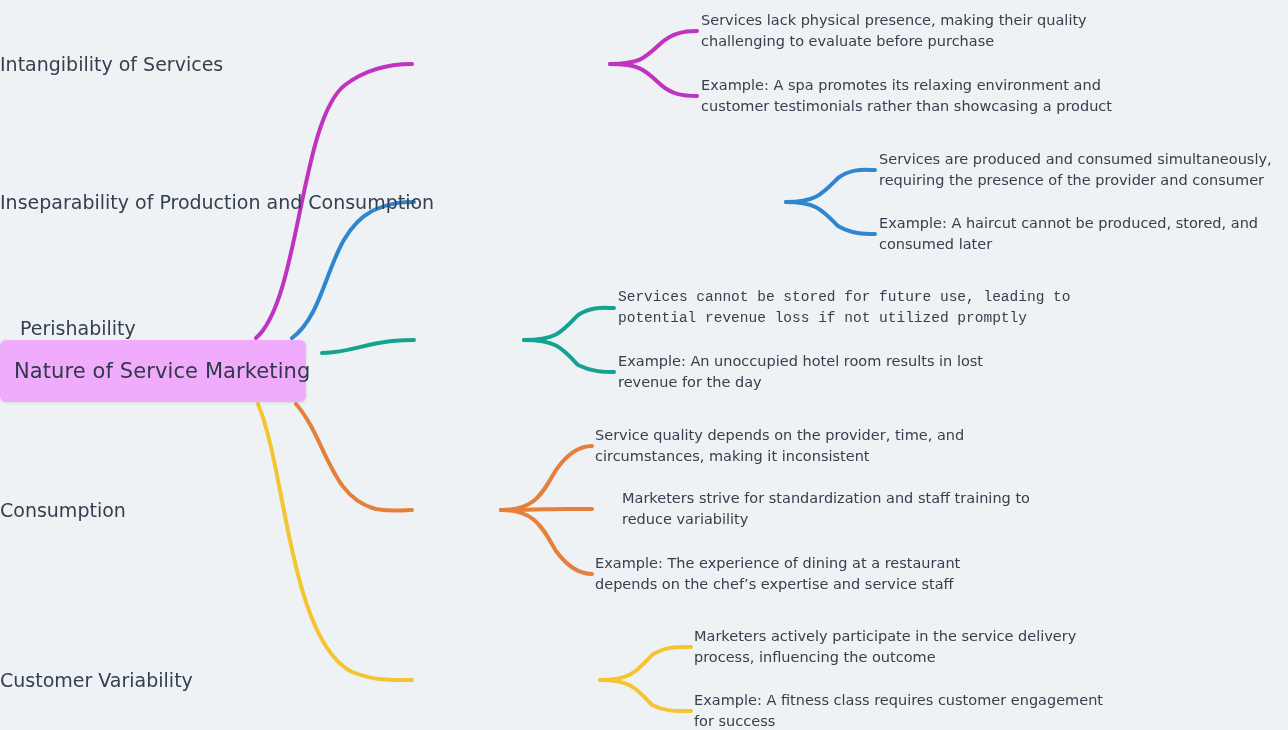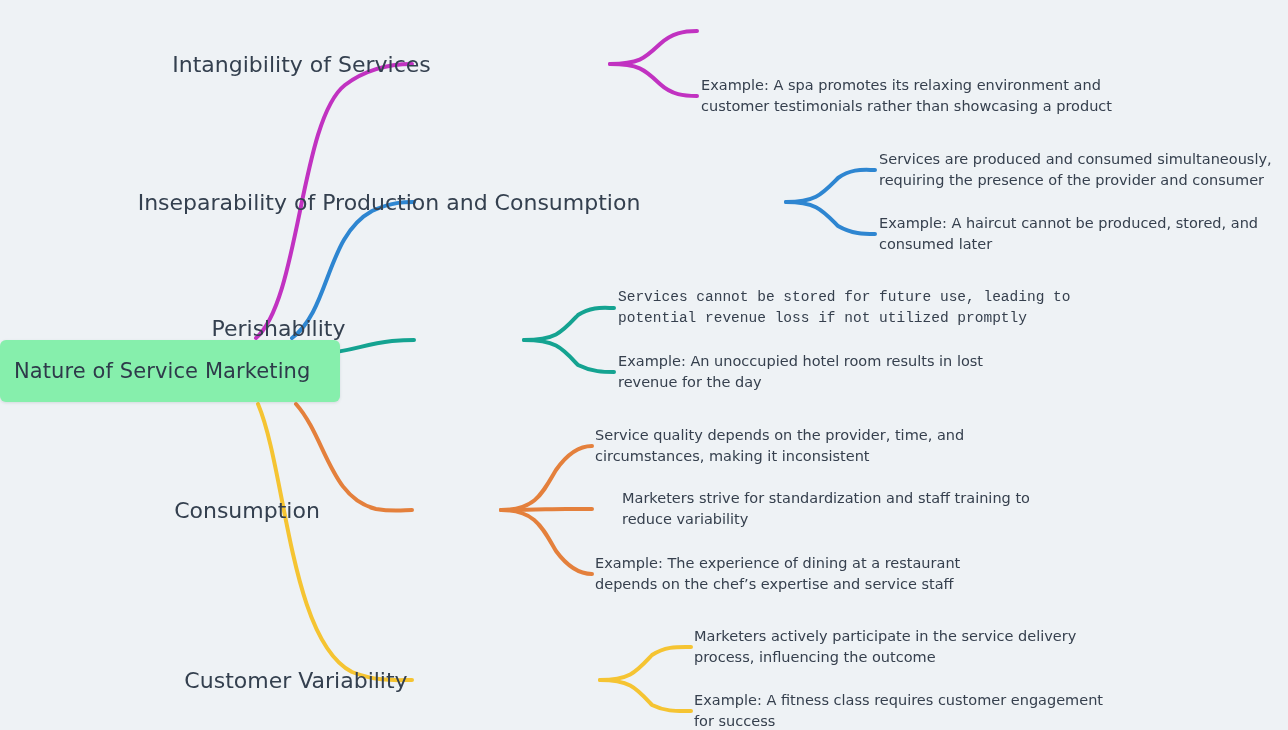--- a/index.html
+++ b/index.html
@@ -20,43 +20,43 @@
     left: 0;
     top: 0;
     width: 1288px;
     height: 730px;
     pointer-events: none;
   }
   .node-root {
     position: absolute;
     left: 0;
     top: 340px;
-    width: 340px;
+    width: 306px;
     height: 62px;
-    background: #86efac;
+    background: #f0abfc;
     border-radius: 6px;
     box-shadow: 0 1px 3px rgba(40,60,80,0.13);
     display: flex;
     align-items: center;
     box-sizing: border-box;
     padding-left: 14px;
   }
   .node-root-label {
     font-size: 21px;
     color: #2e3a4a;
     letter-spacing: 0.1px;
     white-space: nowrap;
   }
   .branch-label {
     position: absolute;
-    font-size: 22px;
+    font-size: 19px;
     color: #34404f;
     white-space: nowrap;
     transform: translateY(-50%);
-    text-align: center;
+    text-align: left;
   }
   .leaf-label {
     position: absolute;
     font-size: 14.5px;
     line-height: 21px;
     color: #36404e;
     transform: translateY(-50%);
     white-space: pre-line;
   }
 </style>
@@ -89,20 +89,22 @@
       <path stroke="#f5c432" d="M 600,680 C 630,680 636,672 652,655 C 666,646 678,647 691,647"></path>
       <path stroke="#f5c432" d="M 600,680 C 630,680 636,688 652,705 C 666,712 678,711 691,711"></path>
     </g>
   </svg>
 
   <div class="node-root">
     <span class="node-root-label">Nature of Service Marketing</span>
   </div>
 
   <div class="branch-label" style="left:0px; top:64px; width:603px;">Intangibility of Services</div>
+  <div class="leaf-label" style="left:701px; top:31px;">Services lack physical presence, making their quality
+challenging to evaluate before purchase</div>
   <div class="leaf-label" style="left:701px; top:96px;">Example: A spa promotes its relaxing environment and
 customer testimonials rather than showcasing a product</div>
 
   <div class="branch-label" style="left:0px; top:202px; width:778px;">Inseparability of Production and Consumption</div>
   <div class="leaf-label" style="left:879px; top:170px;">Services are produced and consumed simultaneously,
 requiring the presence of the provider and consumer</div>
   <div class="leaf-label" style="left:879px; top:234px;">Example: A haircut cannot be produced, stored, and
 consumed later</div>
 
   <div class="branch-label" style="left:0px; top:328px; width:517px;margin-left:20px;">Perishability</div>

